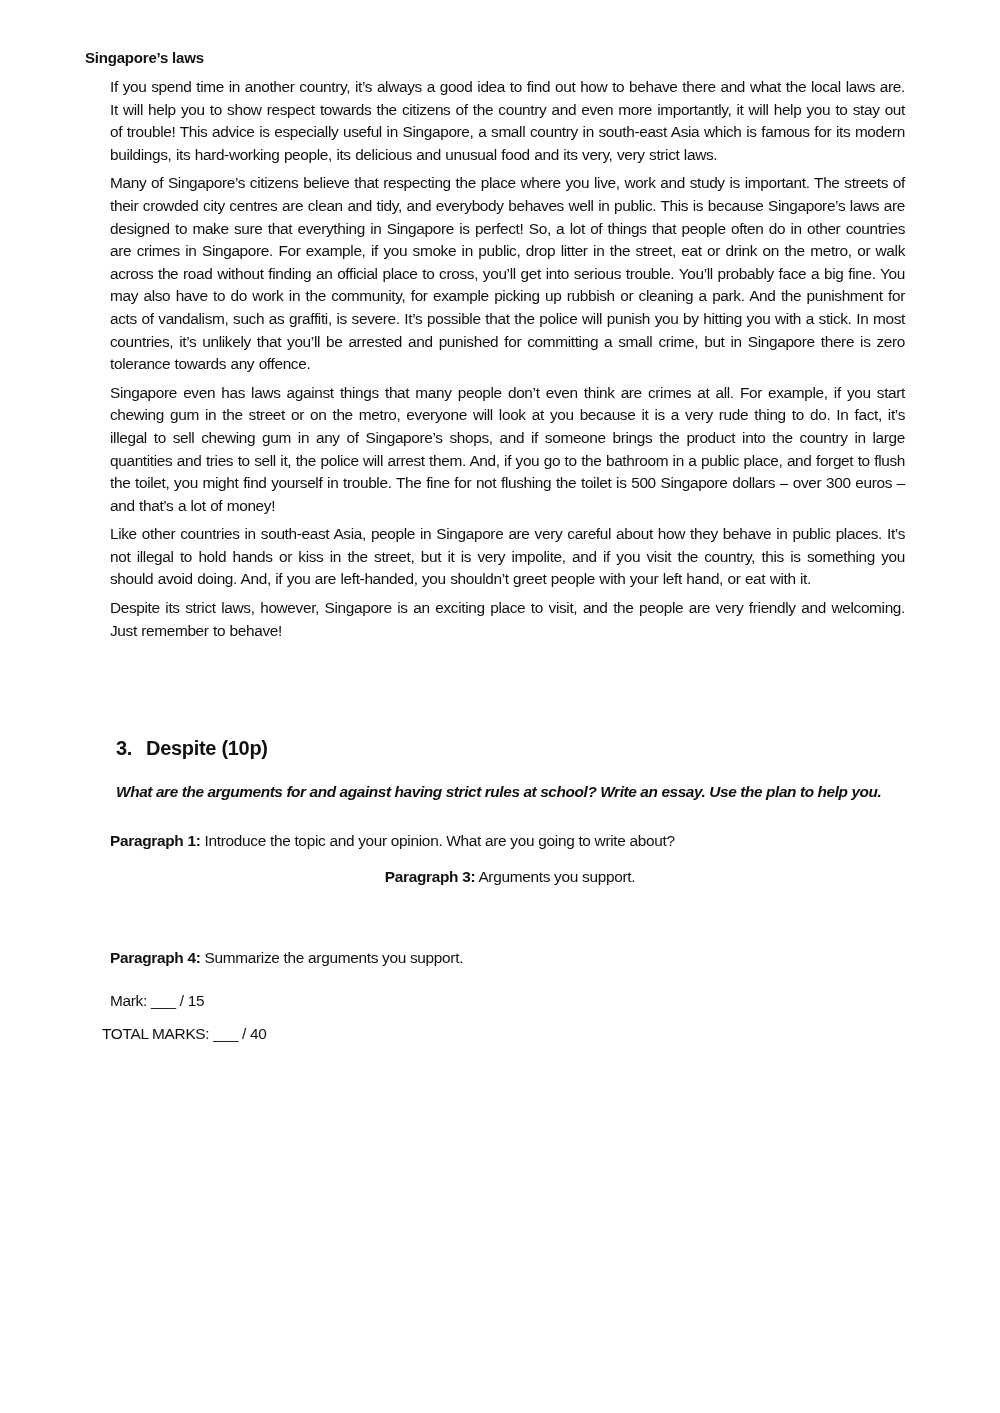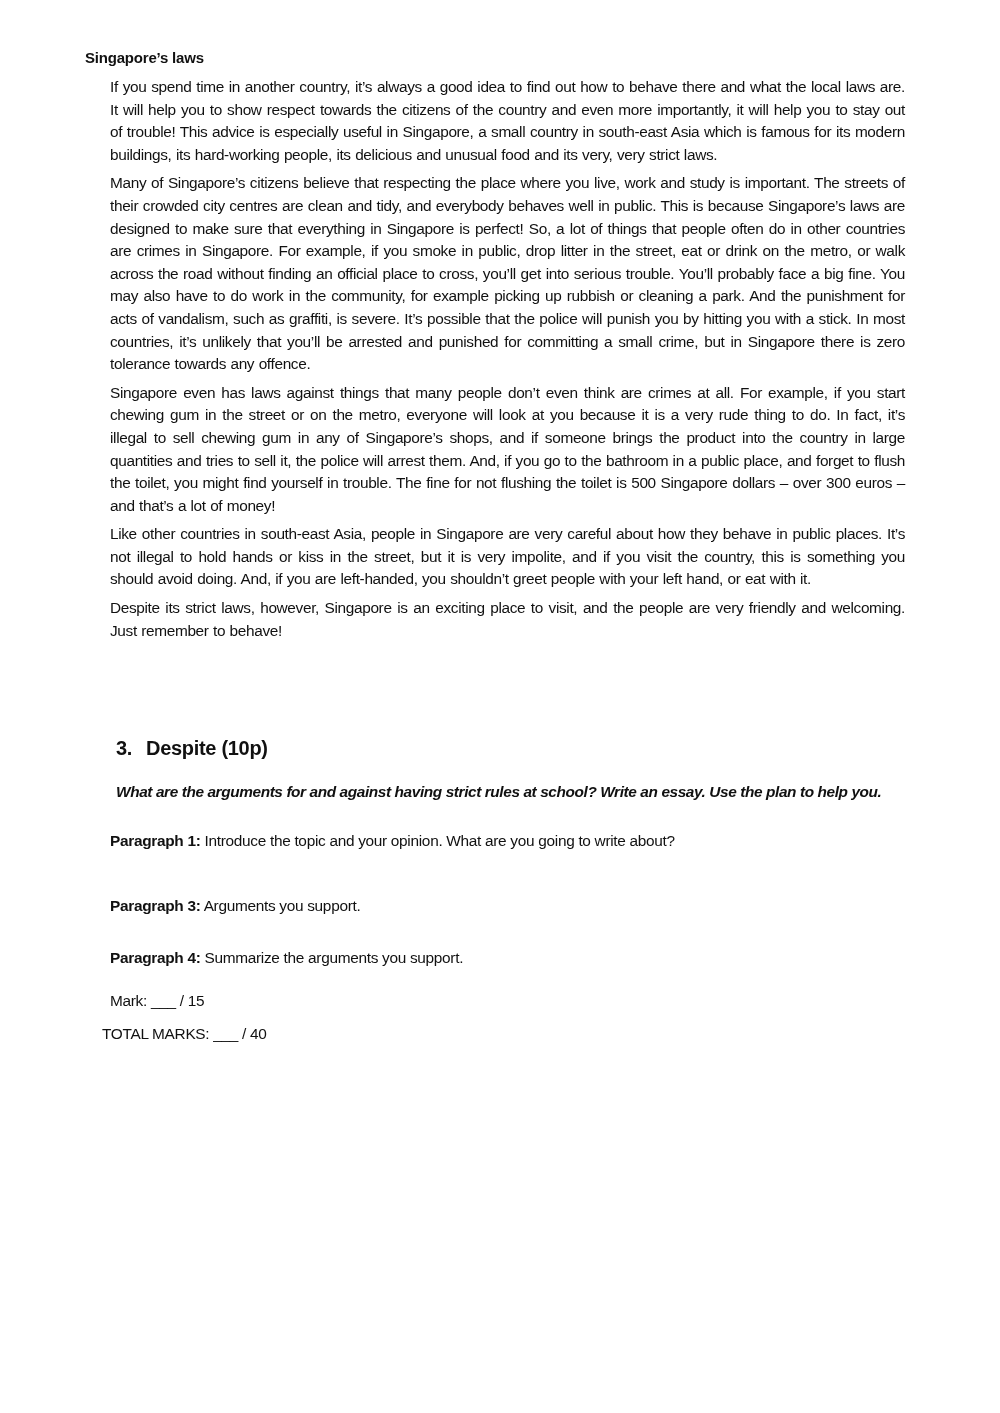--- a/index.html
+++ b/index.html
@@ -8,21 +8,21 @@
     .title { position: absolute; left: 85px; top: 49px; font-size: 15px; font-weight: bold; letter-spacing: -0.2px; }
     .article { position: absolute; left: 110px; top: 76px; width: 803px; }
     .article p { margin: 0 8px 6px 0; font-size: 15.4px; line-height: 22.6px; text-align: justify; letter-spacing: -0.35px; word-spacing: 0.5px; }
     .section-heading { position: absolute; left: 116px; top: 737px; font-size: 20px; font-weight: bold; letter-spacing: -0.3px; }
     .section-heading .num { display: inline-block; width: 30px; }
     .prompt { position: absolute; left: 116px; top: 781px; width: 790px; font-size: 15.4px; line-height: 22px; font-weight: bold; font-style: italic; letter-spacing: -0.4px; }
     .plan { position: absolute; left: 110px; width: 800px; font-size: 15.4px; line-height: 22px; letter-spacing: -0.3px; }
     .plan b { font-weight: bold; }
     .plan-1 { top: 830px; }
     .plan-2 { top: 869px; }
-    .plan-3 { top: 895px; }
+    .plan-3 { top: 866px; text-align: center; }
     .plan-4 { top: 947px; }
     .mark { position: absolute; left: 110px; top: 990px; font-size: 15.4px; line-height: 22px; letter-spacing: -0.3px; }
     .total { position: absolute; left: 102px; top: 1023px; font-size: 15.4px; line-height: 22px; letter-spacing: -0.3px; }
   </style>
 </head>
 <body>
 
 <div class="page">
   <div class="title">Singapore’s laws</div>
 

